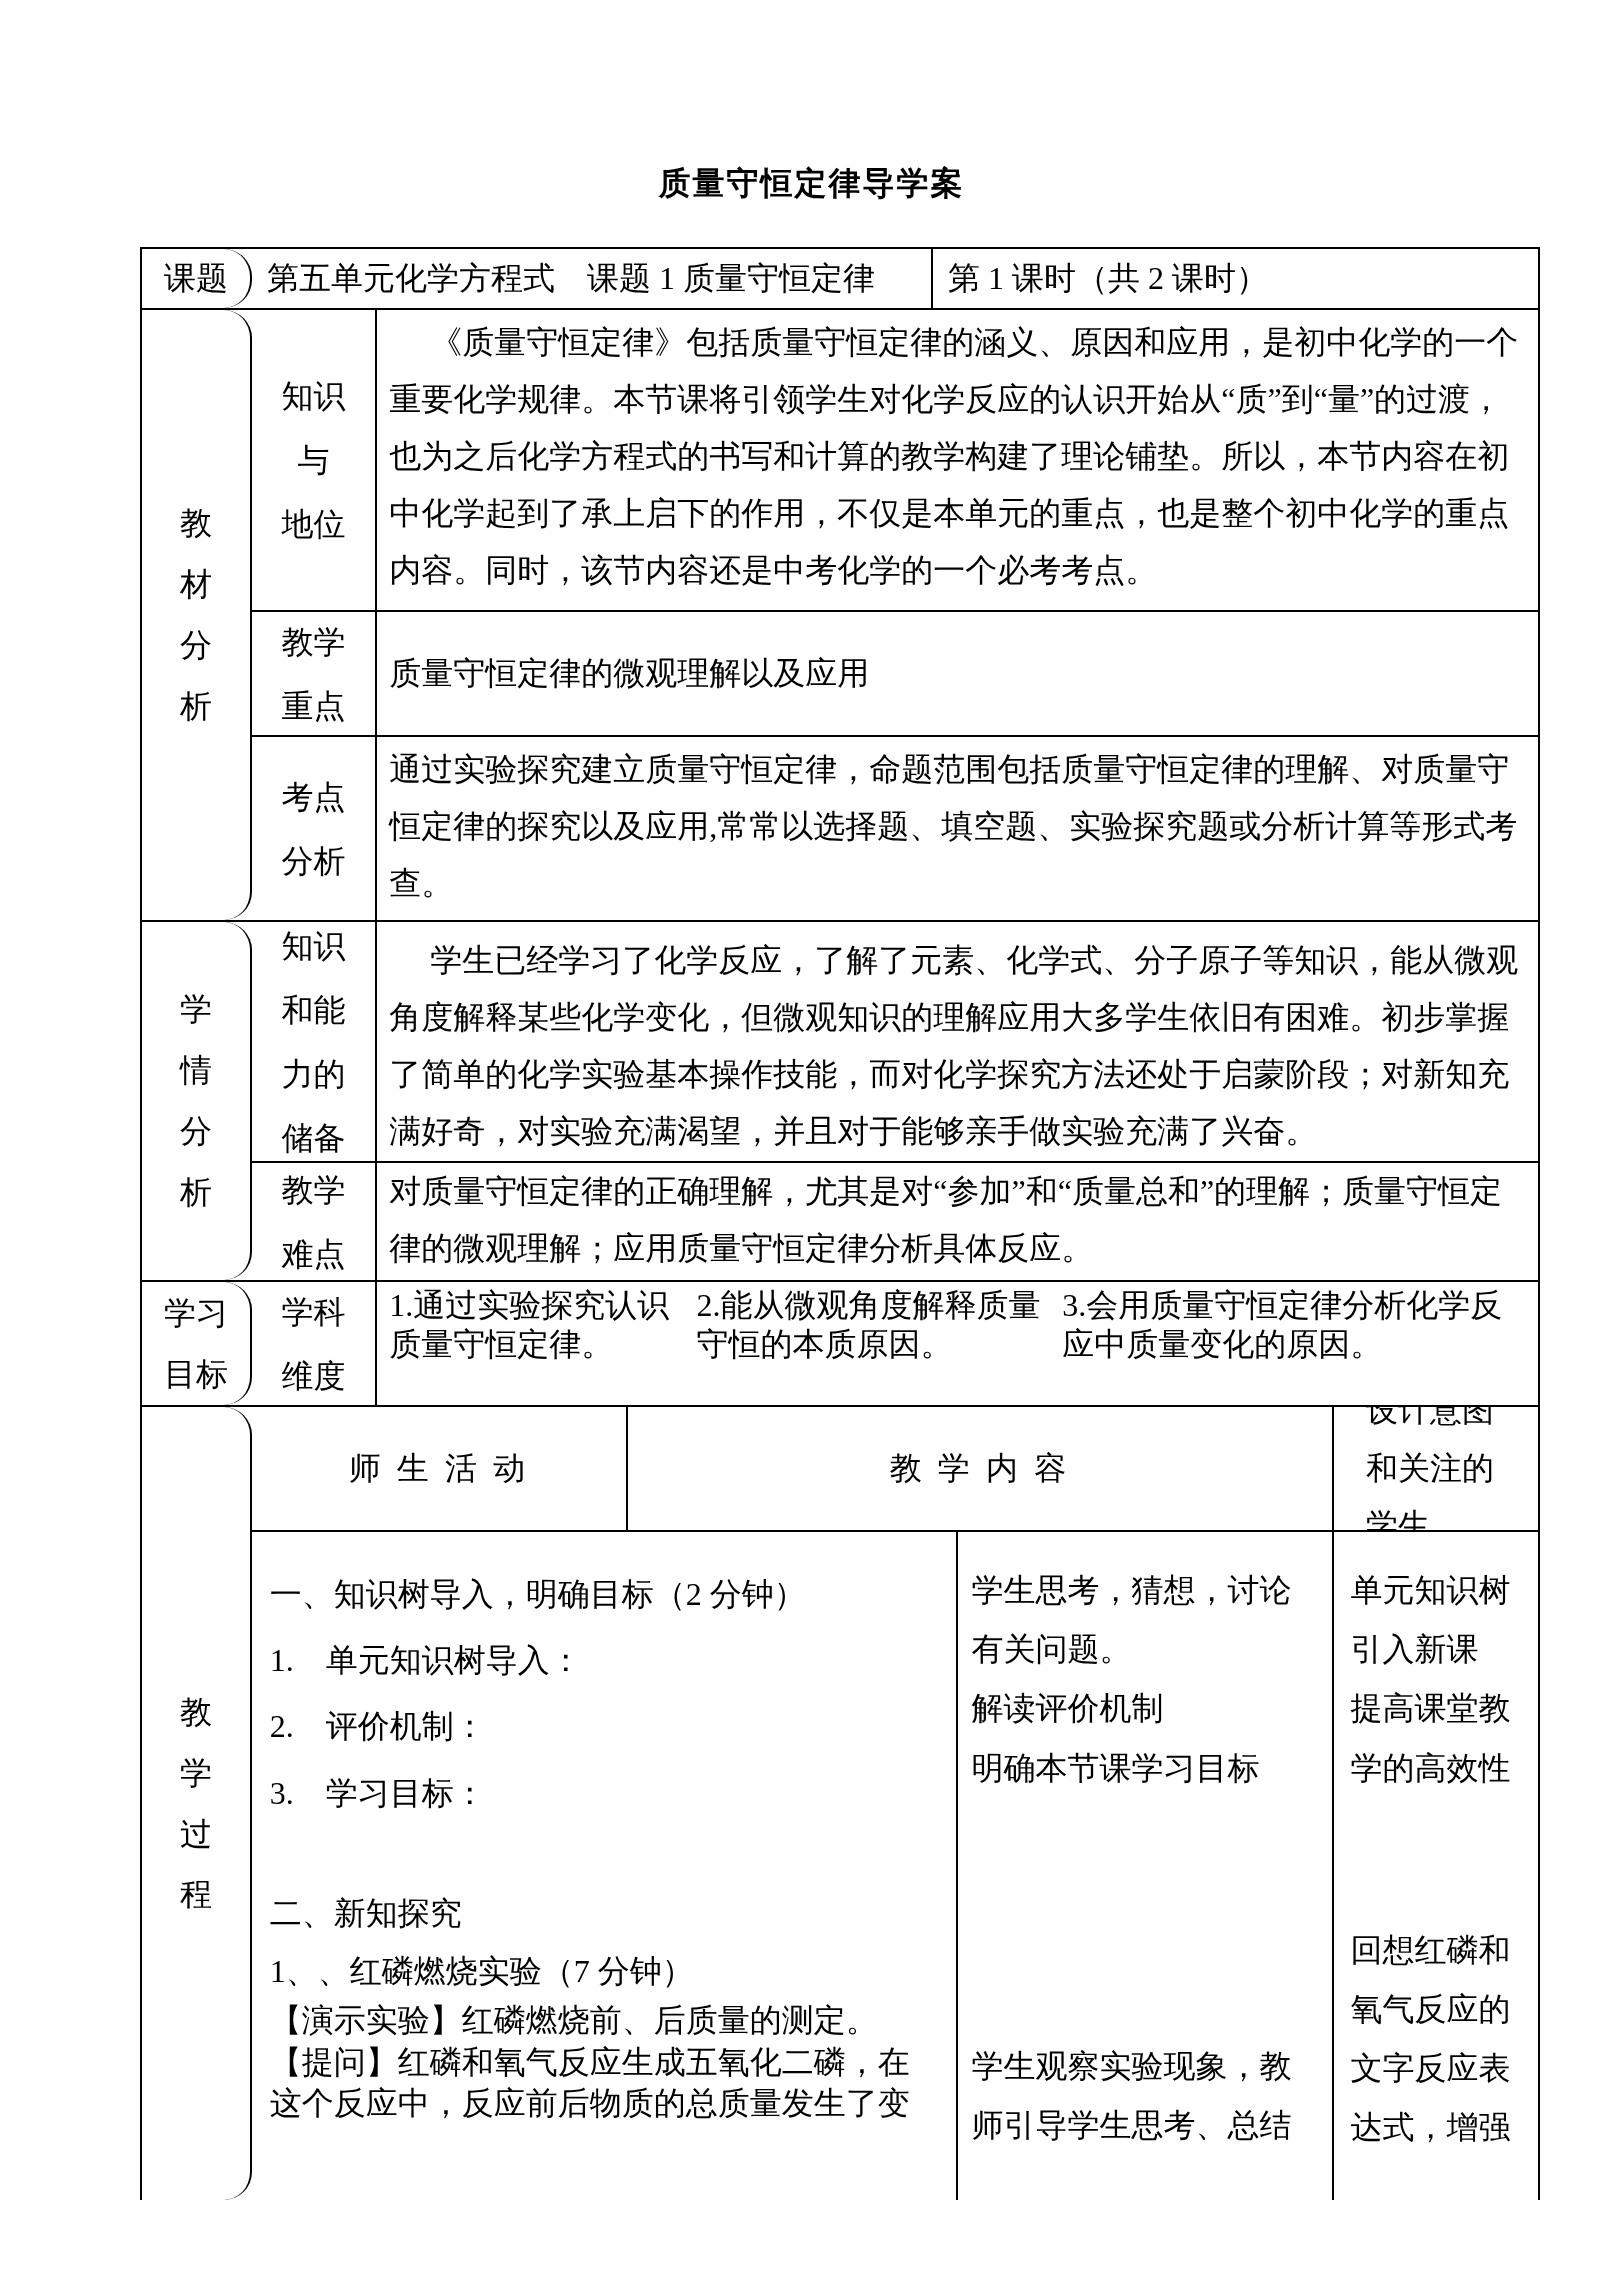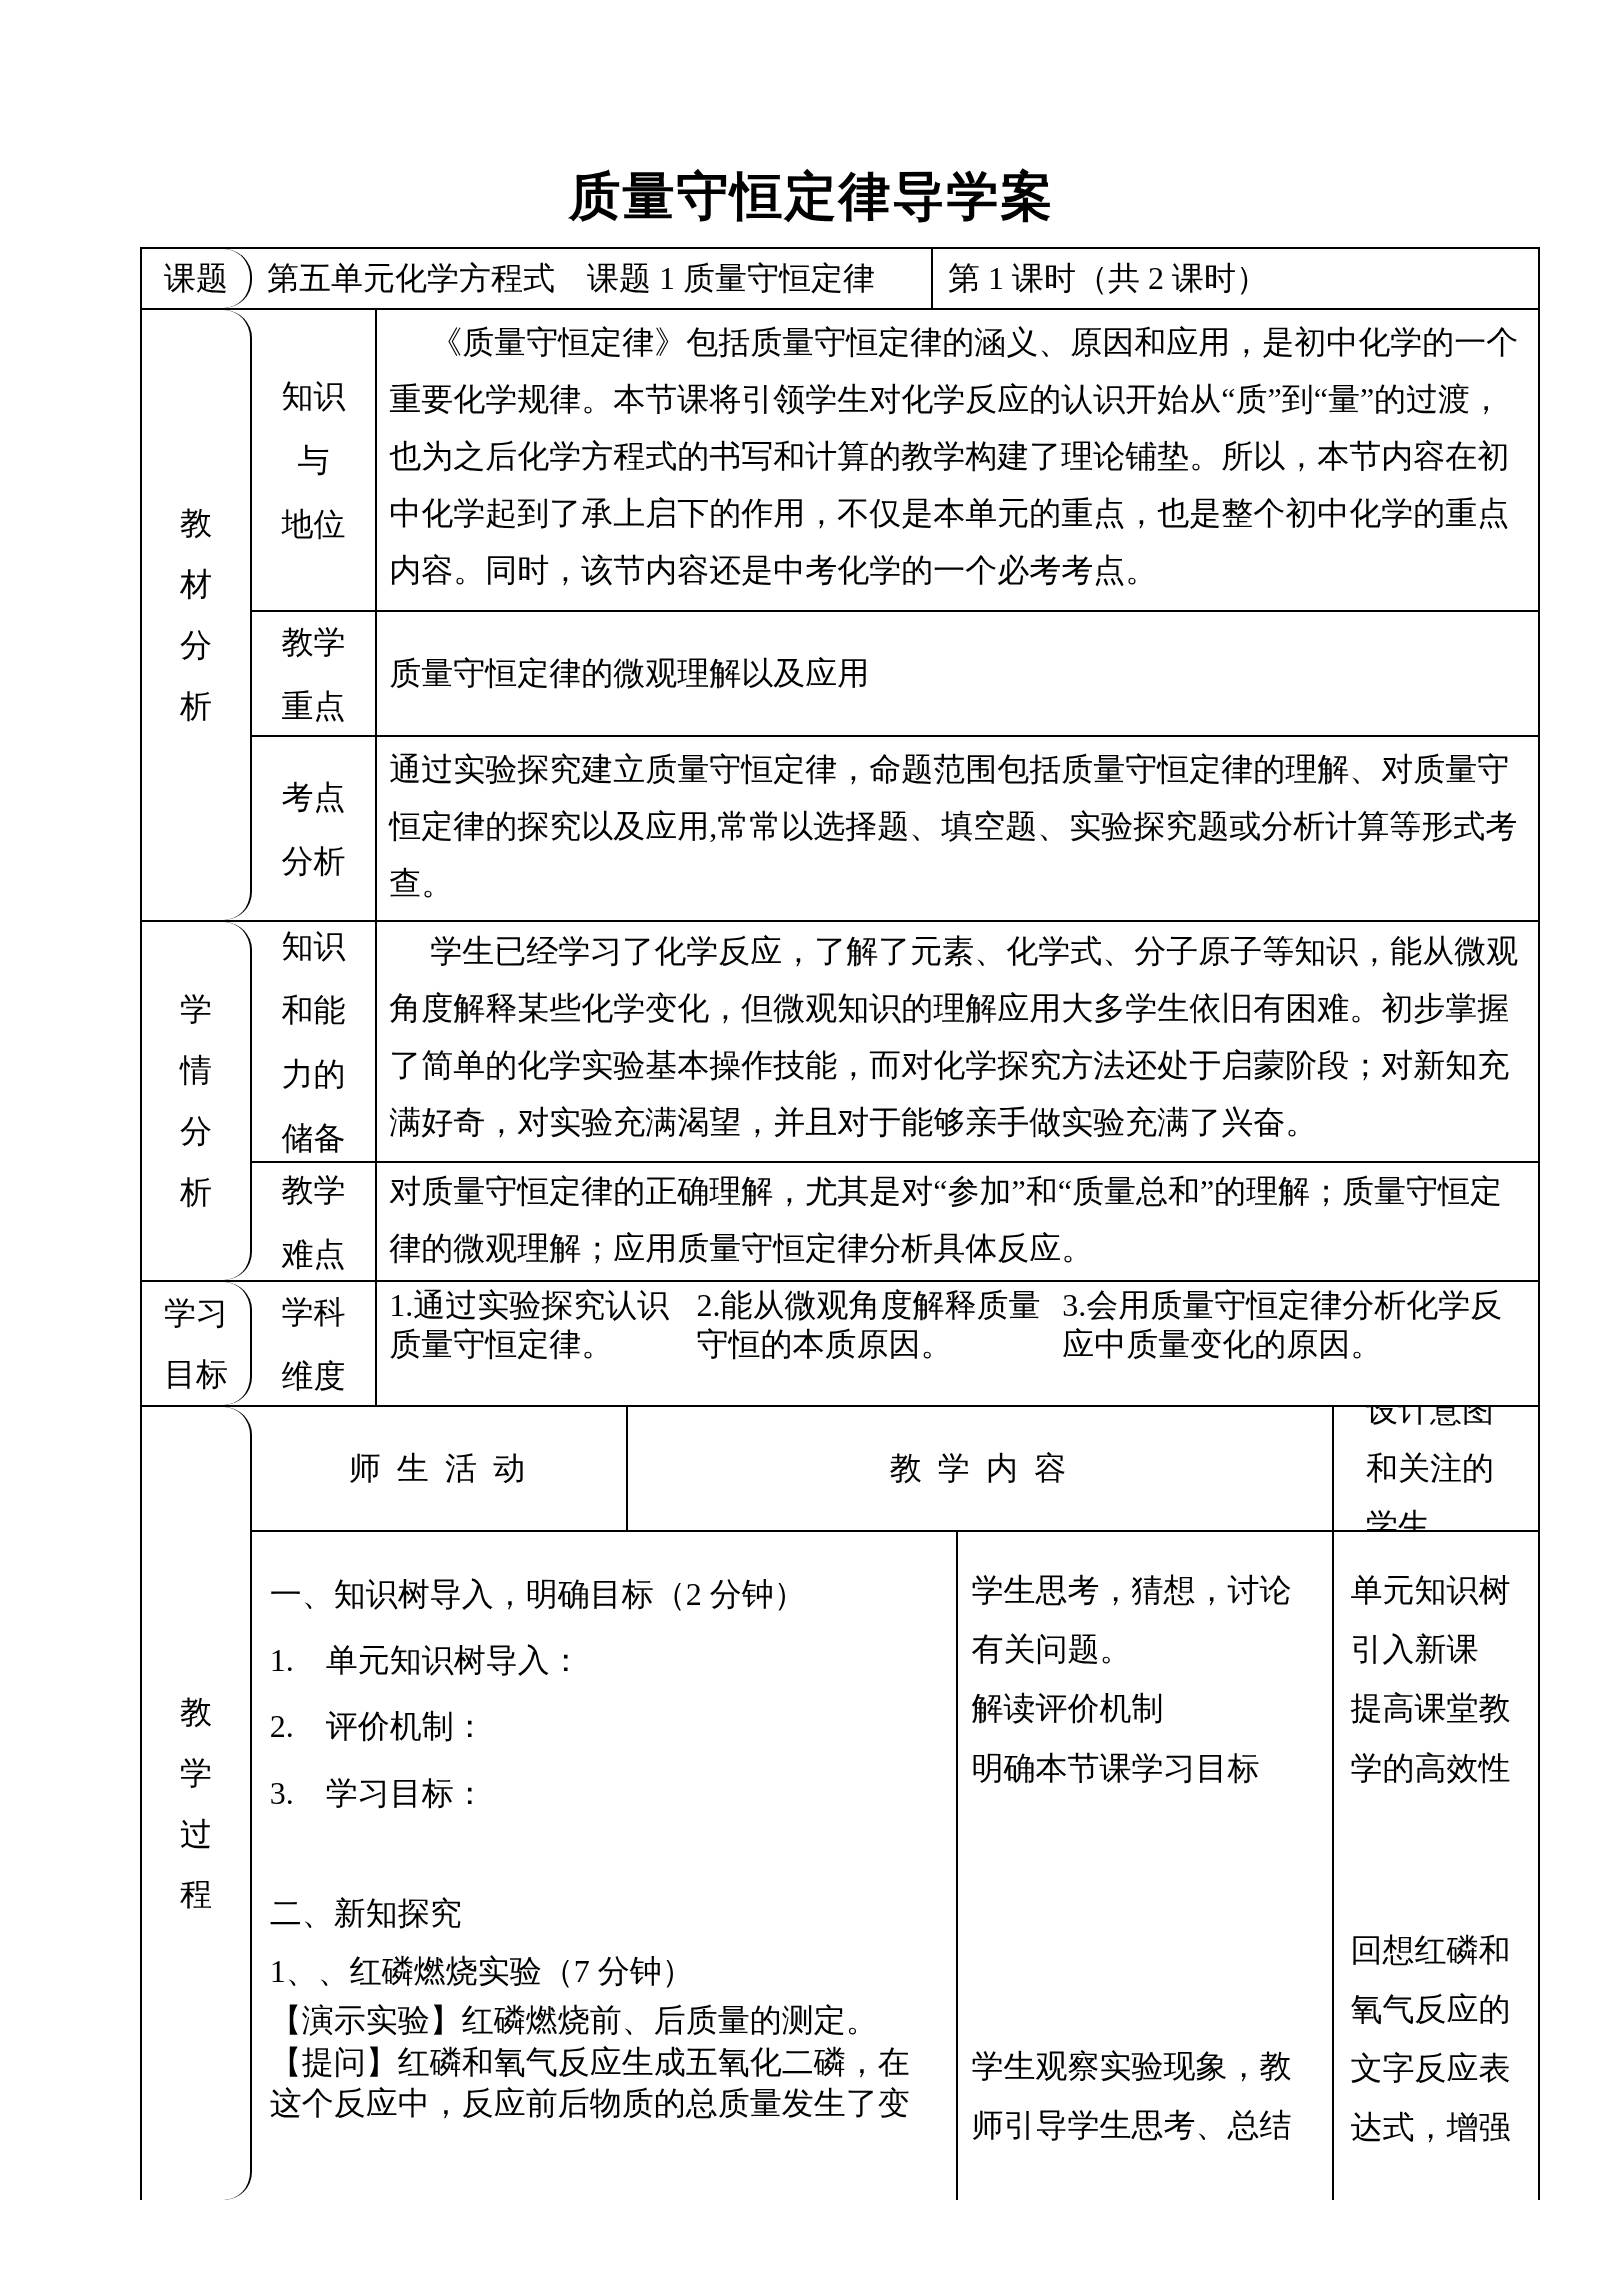--- a/index.html
+++ b/index.html
@@ -4,21 +4,21 @@
 <style>
   * { margin:0; padding:0; box-sizing:border-box; }
   html, body { background:#ffffff; }
   body {
     width:1623px; height:2295px; position:relative; overflow:hidden;
     font-family:"Liberation Serif","DejaVu Serif",serif;
     color:#000; font-size:32px;
   }
   .doc-title {
     position:absolute; top:162px; left:0; width:100%;
-    text-align:center; font-size:52px; font-weight:bold; letter-spacing:2px;
+    text-align:center; font-size:32px; font-weight:bold; letter-spacing:2px;
     font-family:"Liberation Sans","DejaVu Sans",sans-serif;
   }
   .doc-table {
     position:absolute; left:140px; top:247px; width:1400px; height:1953px;
     border:2px solid #000; border-bottom:none;
     display:flex; flex-direction:column; overflow:hidden;
   }
   .band { display:flex; flex-direction:row; border-bottom:2px solid #000; flex:0 0 auto; min-height:0; }
   .band.last { border-bottom:none; flex:1 1 auto; }
   .cell { border-right:2px solid #000; min-width:0; overflow:hidden; }
@@ -94,21 +94,21 @@
     <div class="cell label-col">学
 情
 分
 析</div>
     <div class="stack">
       <div class="srow" style="height:241px">
         <div class="cell sub-col">知识
 和能
 力的
 储备</div>
-        <div class="cell end content indent" style="padding-top:1px">学生已经学习了化学反应，了解了元素、化学式、分子原子等知识，能从微观角度解释某些化学变化，但微观知识的理解应用大多学生依旧有困难。初步掌握了简单的化学实验基本操作技能，而对化学探究方法还处于启蒙阶段；对新知充满好奇，对实验充满渴望，并且对于能够亲手做实验充满了兴奋。</div>
+        <div class="cell end content indent" style="padding-top:10px">学生已经学习了化学反应，了解了元素、化学式、分子原子等知识，能从微观角度解释某些化学变化，但微观知识的理解应用大多学生依旧有困难。初步掌握了简单的化学实验基本操作技能，而对化学探究方法还处于启蒙阶段；对新知充满好奇，对实验充满渴望，并且对于能够亲手做实验充满了兴奋。</div>
       </div>
       <div class="srow fill">
         <div class="cell sub-col">教学
 难点</div>
         <div class="cell end content" style="padding-top:0">对质量守恒定律的正确理解，尤其是对“参加”和“质量总和”的理解；质量守恒定律的微观理解；应用质量守恒定律分析具体反应。</div>
       </div>
     </div>
   </div>
 
   <div class="band" style="height:125px">

